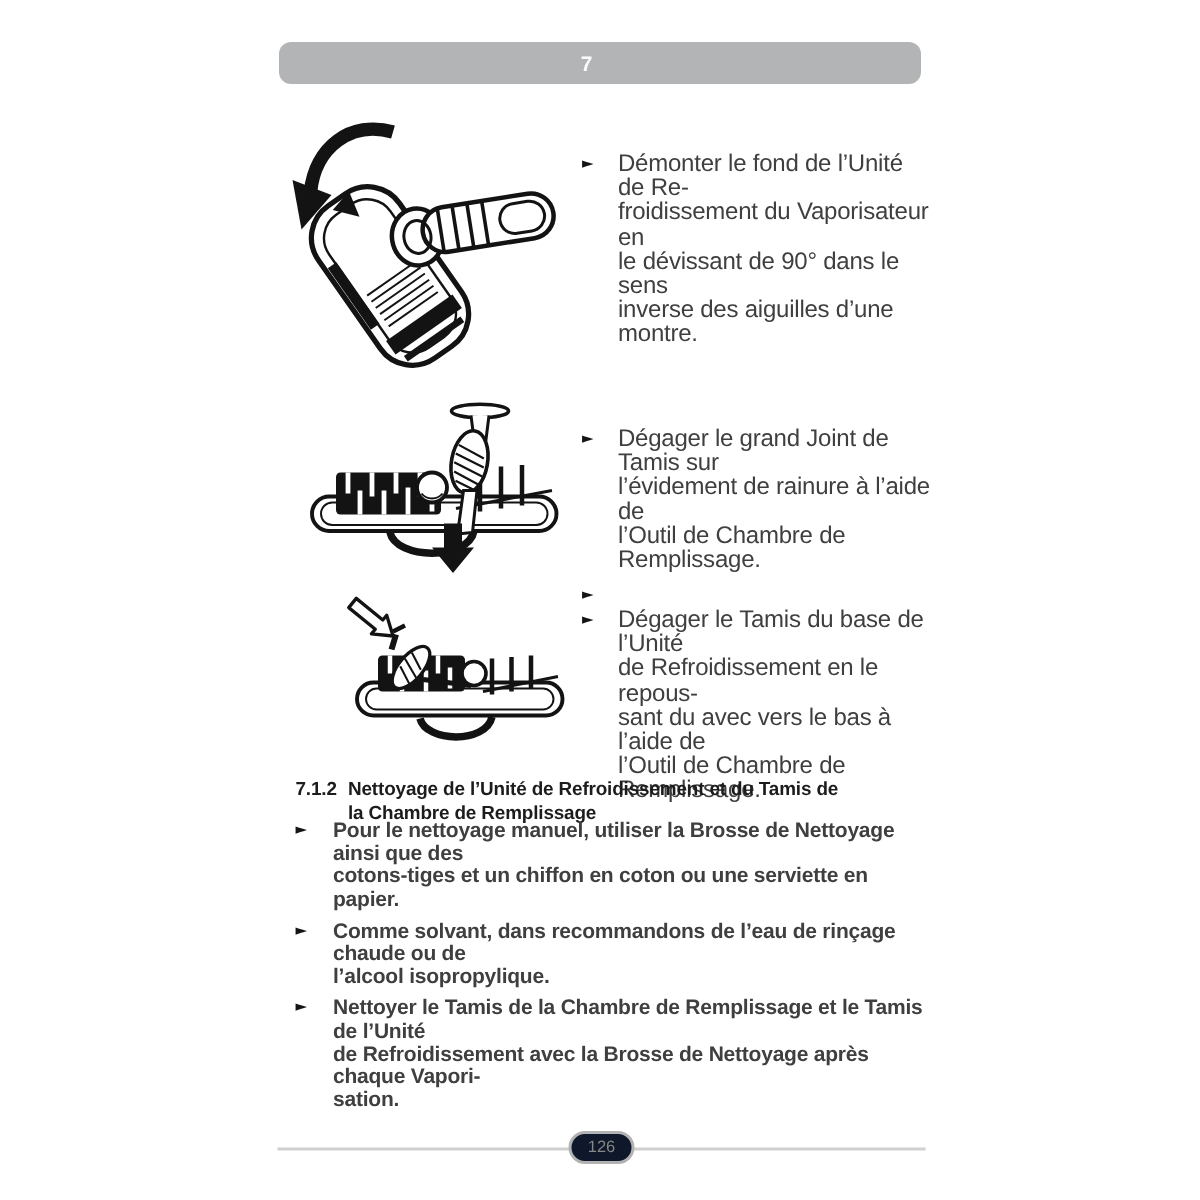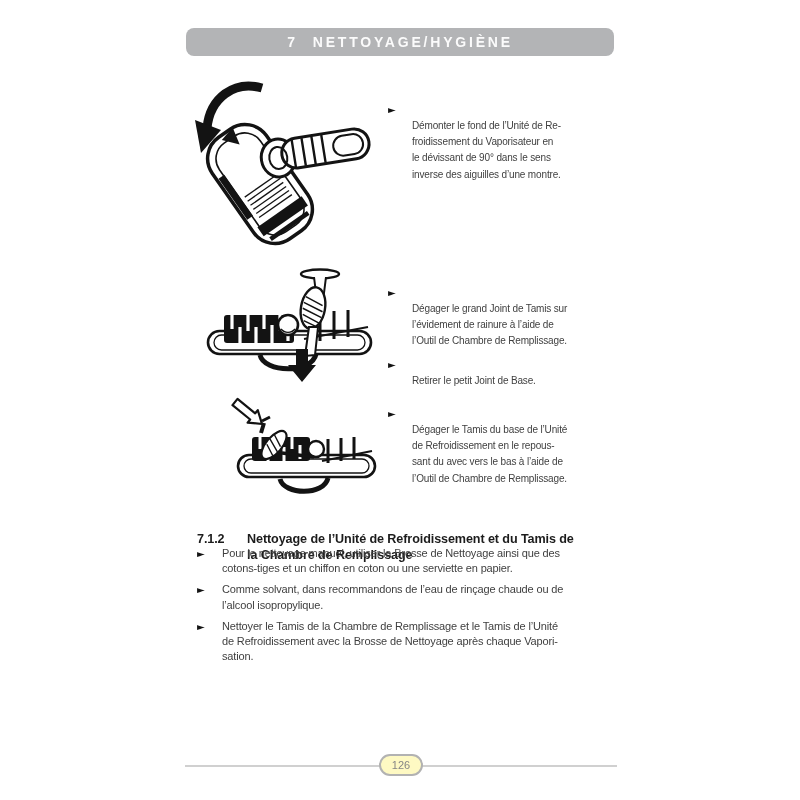--- a/index.html
+++ b/index.html
@@ -20,48 +20,47 @@
   #illo1{left:190px;top:76px;}
   #illo2{left:200px;top:263px;}
   #illo3{left:222px;top:393px;}
   
   .step-list{position:absolute;display:flex;flex-direction:column;gap:7px;width:232px;}
   #steps1{left:388px;top:102px;}
   #steps2{left:388px;top:285px;}
   #steps3{left:388px;top:406px;}
   .bullet-item{display:flex;align-items:flex-start;}
   .tri{flex:0 0 24px;font-family:"DejaVu Sans",sans-serif;font-size:10px;color:#141414;line-height:16px;}
-  .step-list .txt{white-space:pre-line;font-size:10px;line-height:16.2px;letter-spacing:-0.15px;width:208px;margin-top:16px;}
+  .step-list .txt{white-space:pre-line;font-size:16px;line-height:16.2px;letter-spacing:-0.15px;width:208px;}
   
   .section-head{
-    position:absolute;left:197px;top:531px;display:flex;
-    font-weight:700;color:#1c1c1c;font-size:12.6px;line-height:16px;letter-spacing:-0.1px;gap:15px;
+    position:absolute;left:197px;top:518px;display:flex;
+    font-weight:700;color:#1c1c1c;font-size:12.6px;line-height:16px;letter-spacing:-0.1px;
   }
   .section-head .num{flex:0 0 35px;}
   .section-head .title{white-space:pre-line;}
   .section-bullets{position:absolute;left:197px;top:546px;width:420px;display:flex;flex-direction:column;gap:6px;}
   .section-bullets .tri{flex:0 0 25px;line-height:15.2px;}
-  .section-bullets .txt{white-space:pre-line;font-size:11px;line-height:15.2px;letter-spacing:-0.15px;width:398px;}
+  .section-bullets .txt{white-space:pre-line;font-size:14px;line-height:15.2px;letter-spacing:-0.15px;width:398px;font-weight:bold;}
   
   .footer-line{position:absolute;left:185px;top:765px;width:432px;height:2px;background:#d0d0d0;}
   .page-badge{
-    position:absolute;left:379px;top:754px;width:40px;height:18px;background:#fef9c3;
+    position:absolute;left:379px;top:754px;width:40px;height:18px;background:#0f172a;
     border:2px solid #b2b2b2;border-radius:11px;
     display:flex;align-items:center;justify-content:center;
     font-size:11px;color:#868686;
   }
 </style>
 </head>
 <body>
 
 <div class="page">
 
   <div class="banner">
     <span class="num">7</span>
-    <span class="ttl">NETTOYAGE/HYGIÈNE</span>
   </div>
 
   <svg id="illo1" class="illo" width="192" height="190" viewBox="0 0 192 190">
     <g>
       <path d="M72 12 C 44 4 20 22 17 52" stroke="#131313" stroke-width="9" fill="none"></path>
       <polygon points="5,44 31,54 11,77" fill="#131313"></polygon>
     </g>
     <g transform="translate(70,108) rotate(-35)">
       <rect x="-33" y="-62" width="66" height="124" rx="26" fill="#ffffff" stroke="#131313" stroke-width="3.5"></rect>
       <rect x="-25" y="-54" width="50" height="108" rx="19" fill="none" stroke="#131313" stroke-width="1.6"></rect>
@@ -146,21 +145,20 @@
 
   <div id="steps2" class="step-list">
     <div class="bullet-item">
       <span class="tri">►</span>
       <span class="txt">Dégager le grand Joint de Tamis sur
 l’évidement de rainure à l’aide de
 l’Outil de Chambre de Remplissage.</span>
     </div>
     <div class="bullet-item">
       <span class="tri">►</span>
-      <span class="txt">Retirer le petit Joint de Base.</span>
     </div>
   </div>
 
   <div id="steps3" class="step-list">
     <div class="bullet-item">
       <span class="tri">►</span>
       <span class="txt">Dégager le Tamis du base de l’Unité
 de Refroidissement en le repous-
 sant du avec vers le bas à l’aide de
 l’Outil de Chambre de Remplissage.</span>

